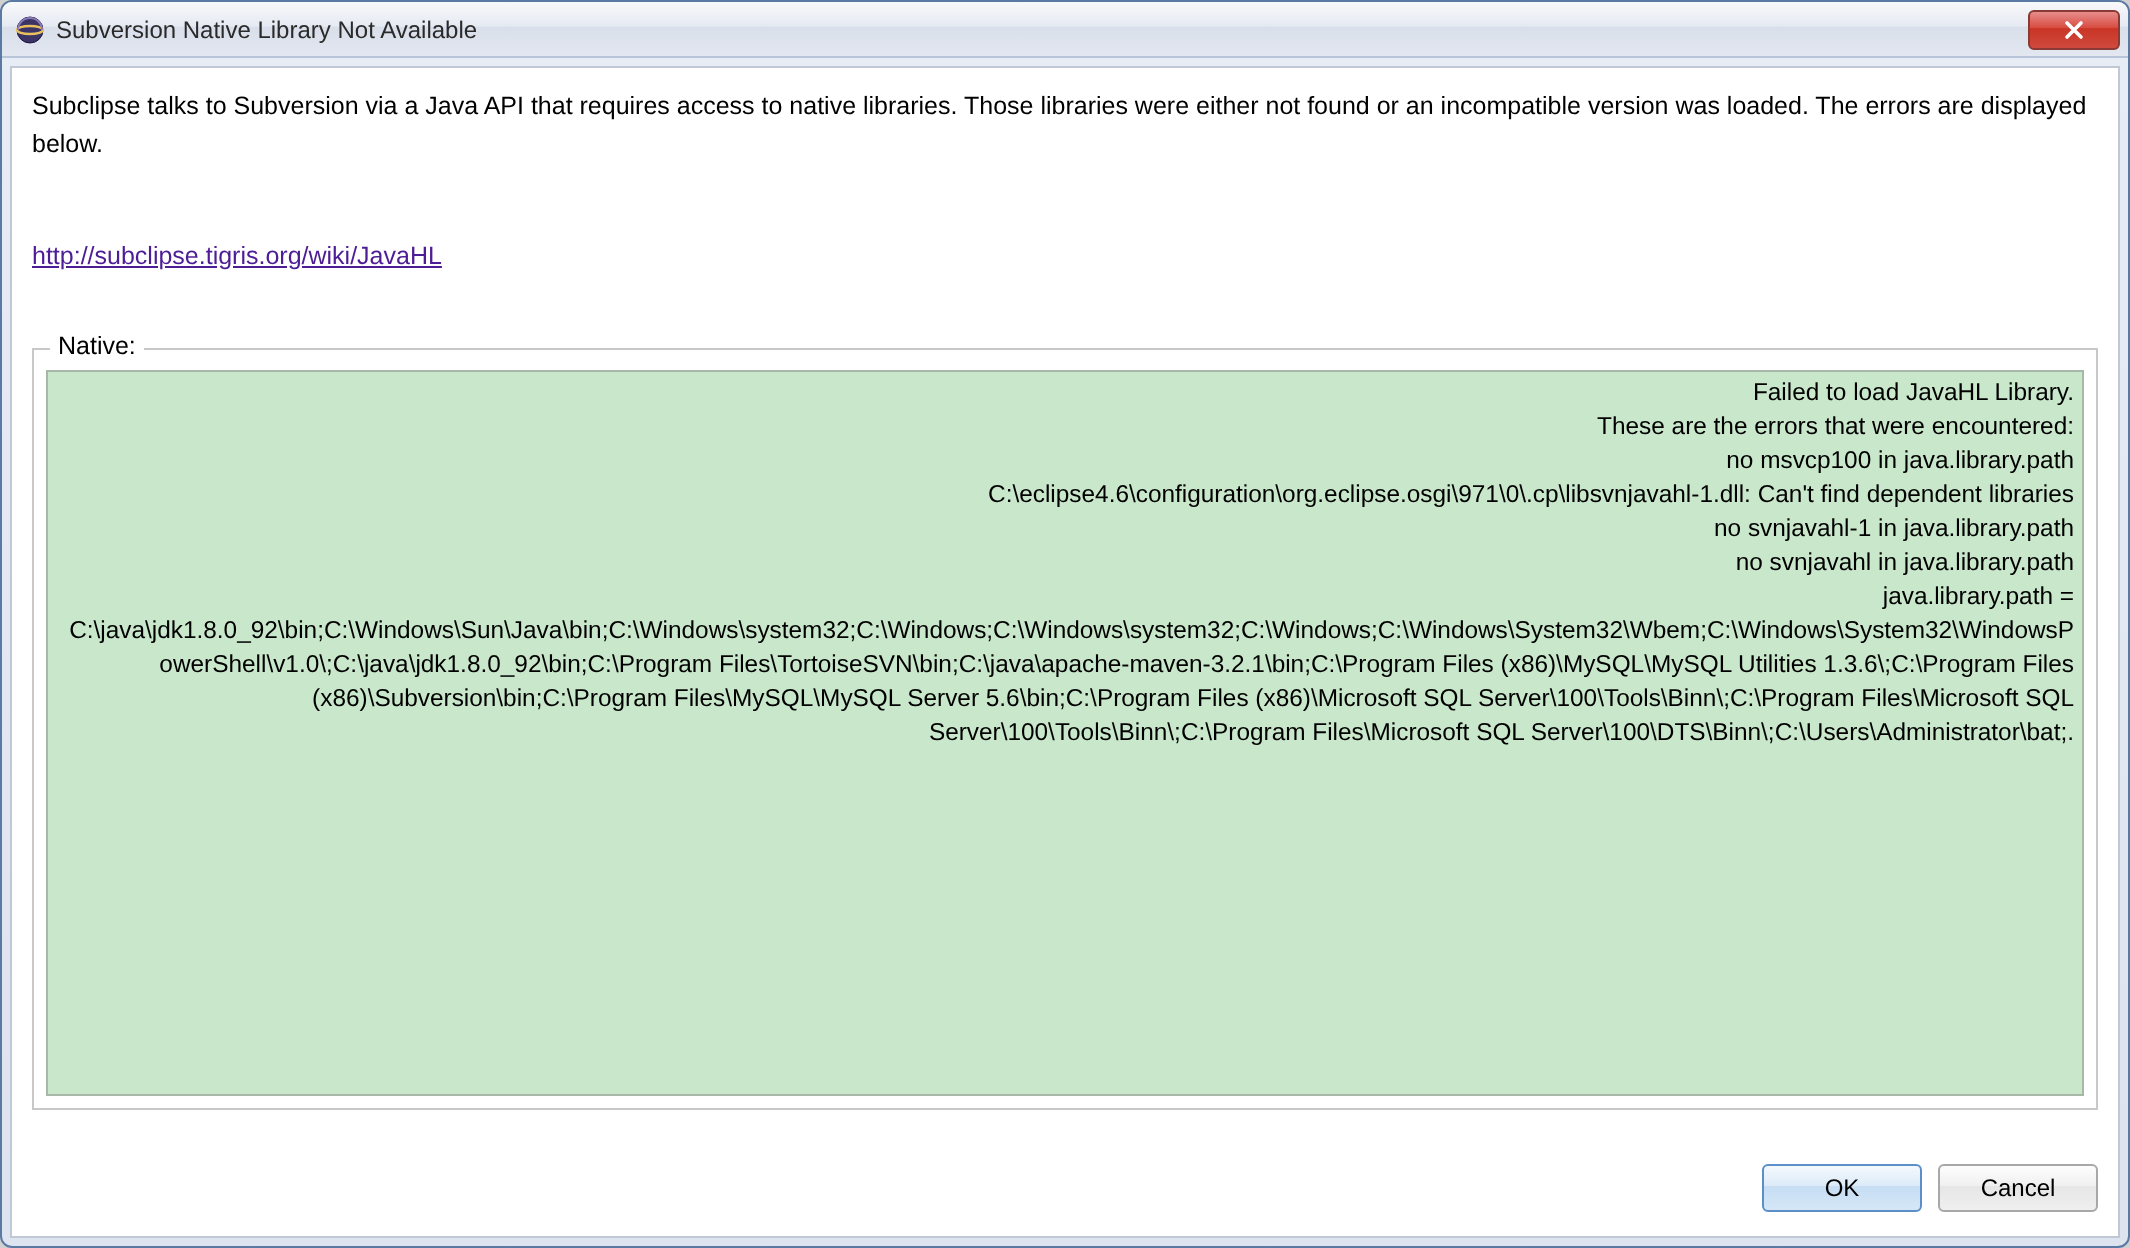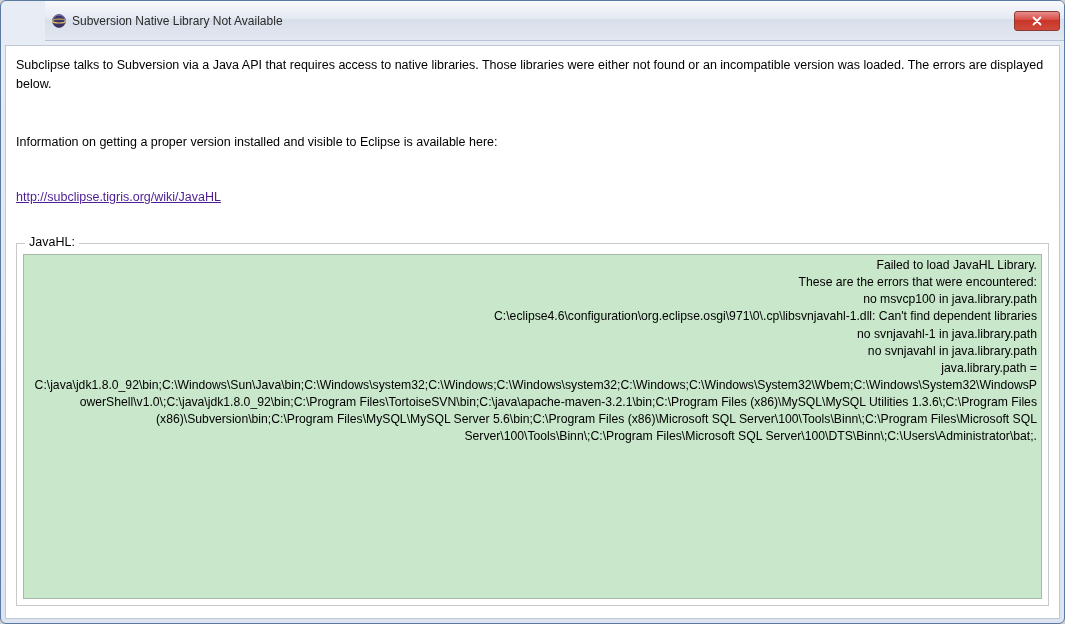--- a/index.html
+++ b/index.html
@@ -19,27 +19,26 @@
       width: 1065px;
       height: 624px;
       background: linear-gradient(to bottom, #e8ecf5 0%, #dde3ef 100%);
       border: 1px solid #5a7aa3;
       border-radius: 6px;
       display: flex;
       flex-direction: column;
       overflow: hidden;
     }
     .titlebar {
-      height: 40px;
+      height: 28px;
       background: linear-gradient(to bottom, #f8f9fb 0%, #e5e9f2 45%, #d9dfea 46%, #e2e7f0 100%);
       border-bottom: 1px solid #b8c4d8;
       display: flex;
       align-items: center;
       padding: 0 2px 0 6px;
-      margin-left: 44px;
     }
     .titlebar-icon {
       width: 16px;
       height: 16px;
       margin-right: 5px;
       display: flex;
       align-items: center;
       justify-content: center;
     }
     .titlebar-title {
@@ -183,28 +182,31 @@
     <span class="titlebar-title">Subversion Native Library Not Available</span>
     <div class="close-btn">
       <svg viewBox="0 0 10 10">
         <path d="M1.5 1.5 L8.5 8.5 M8.5 1.5 L1.5 8.5" stroke="#ffffff" stroke-width="1.8" stroke-linecap="round"></path>
       </svg>
     </div>
   </div>
 
   <div class="content">
     <div class="description">Subclipse talks to Subversion via a Java API that requires access to native libraries. Those libraries were either not found or an incompatible version was loaded.  The errors are displayed below.</div>
-    <div class="info-text">Information on getting a proper version installed and visible to Eclipse is available here:</div>
     <a class="link">http://subclipse.tigris.org/wiki/JavaHL</a>
 
     <div class="errors-group">
-      <span class="errors-label">JavaHL:</span>
+      <span class="errors-label">Native:</span>
       <textarea class="errors-textarea" readonly="" style="">Failed to load JavaHL Library.
 These are the errors that were encountered:
 no msvcp100 in java.library.path
 C:\eclipse4.6\configuration\org.eclipse.osgi\971\0\.cp\libsvnjavahl-1.dll: Can't find dependent libraries
 no svnjavahl-1 in java.library.path
 no svnjavahl in java.library.path
 java.library.path = C:\java\jdk1.8.0_92\bin;C:\Windows\Sun\Java\bin;C:\Windows\system32;C:\Windows;C:\Windows\system32;C:\Windows;C:\Windows\System32\Wbem;C:\Windows\System32\WindowsPowerShell\v1.0\;C:\java\jdk1.8.0_92\bin;C:\Program Files\TortoiseSVN\bin;C:\java\apache-maven-3.2.1\bin;C:\Program Files (x86)\MySQL\MySQL Utilities 1.3.6\;C:\Program Files (x86)\Subversion\bin;C:\Program Files\MySQL\MySQL Server 5.6\bin;C:\Program Files (x86)\Microsoft SQL Server\100\Tools\Binn\;C:\Program Files\Microsoft SQL Server\100\Tools\Binn\;C:\Program Files\Microsoft SQL Server\100\DTS\Binn\;C:\Users\Administrator\bat;.</textarea>
     </div>
 
+    <div class="button-bar">
+      <button class="btn btn-ok">OK</button>
+      <button class="btn btn-cancel">Cancel</button>
+    </div>
   </div>
 </div>
 
 </body></html>

